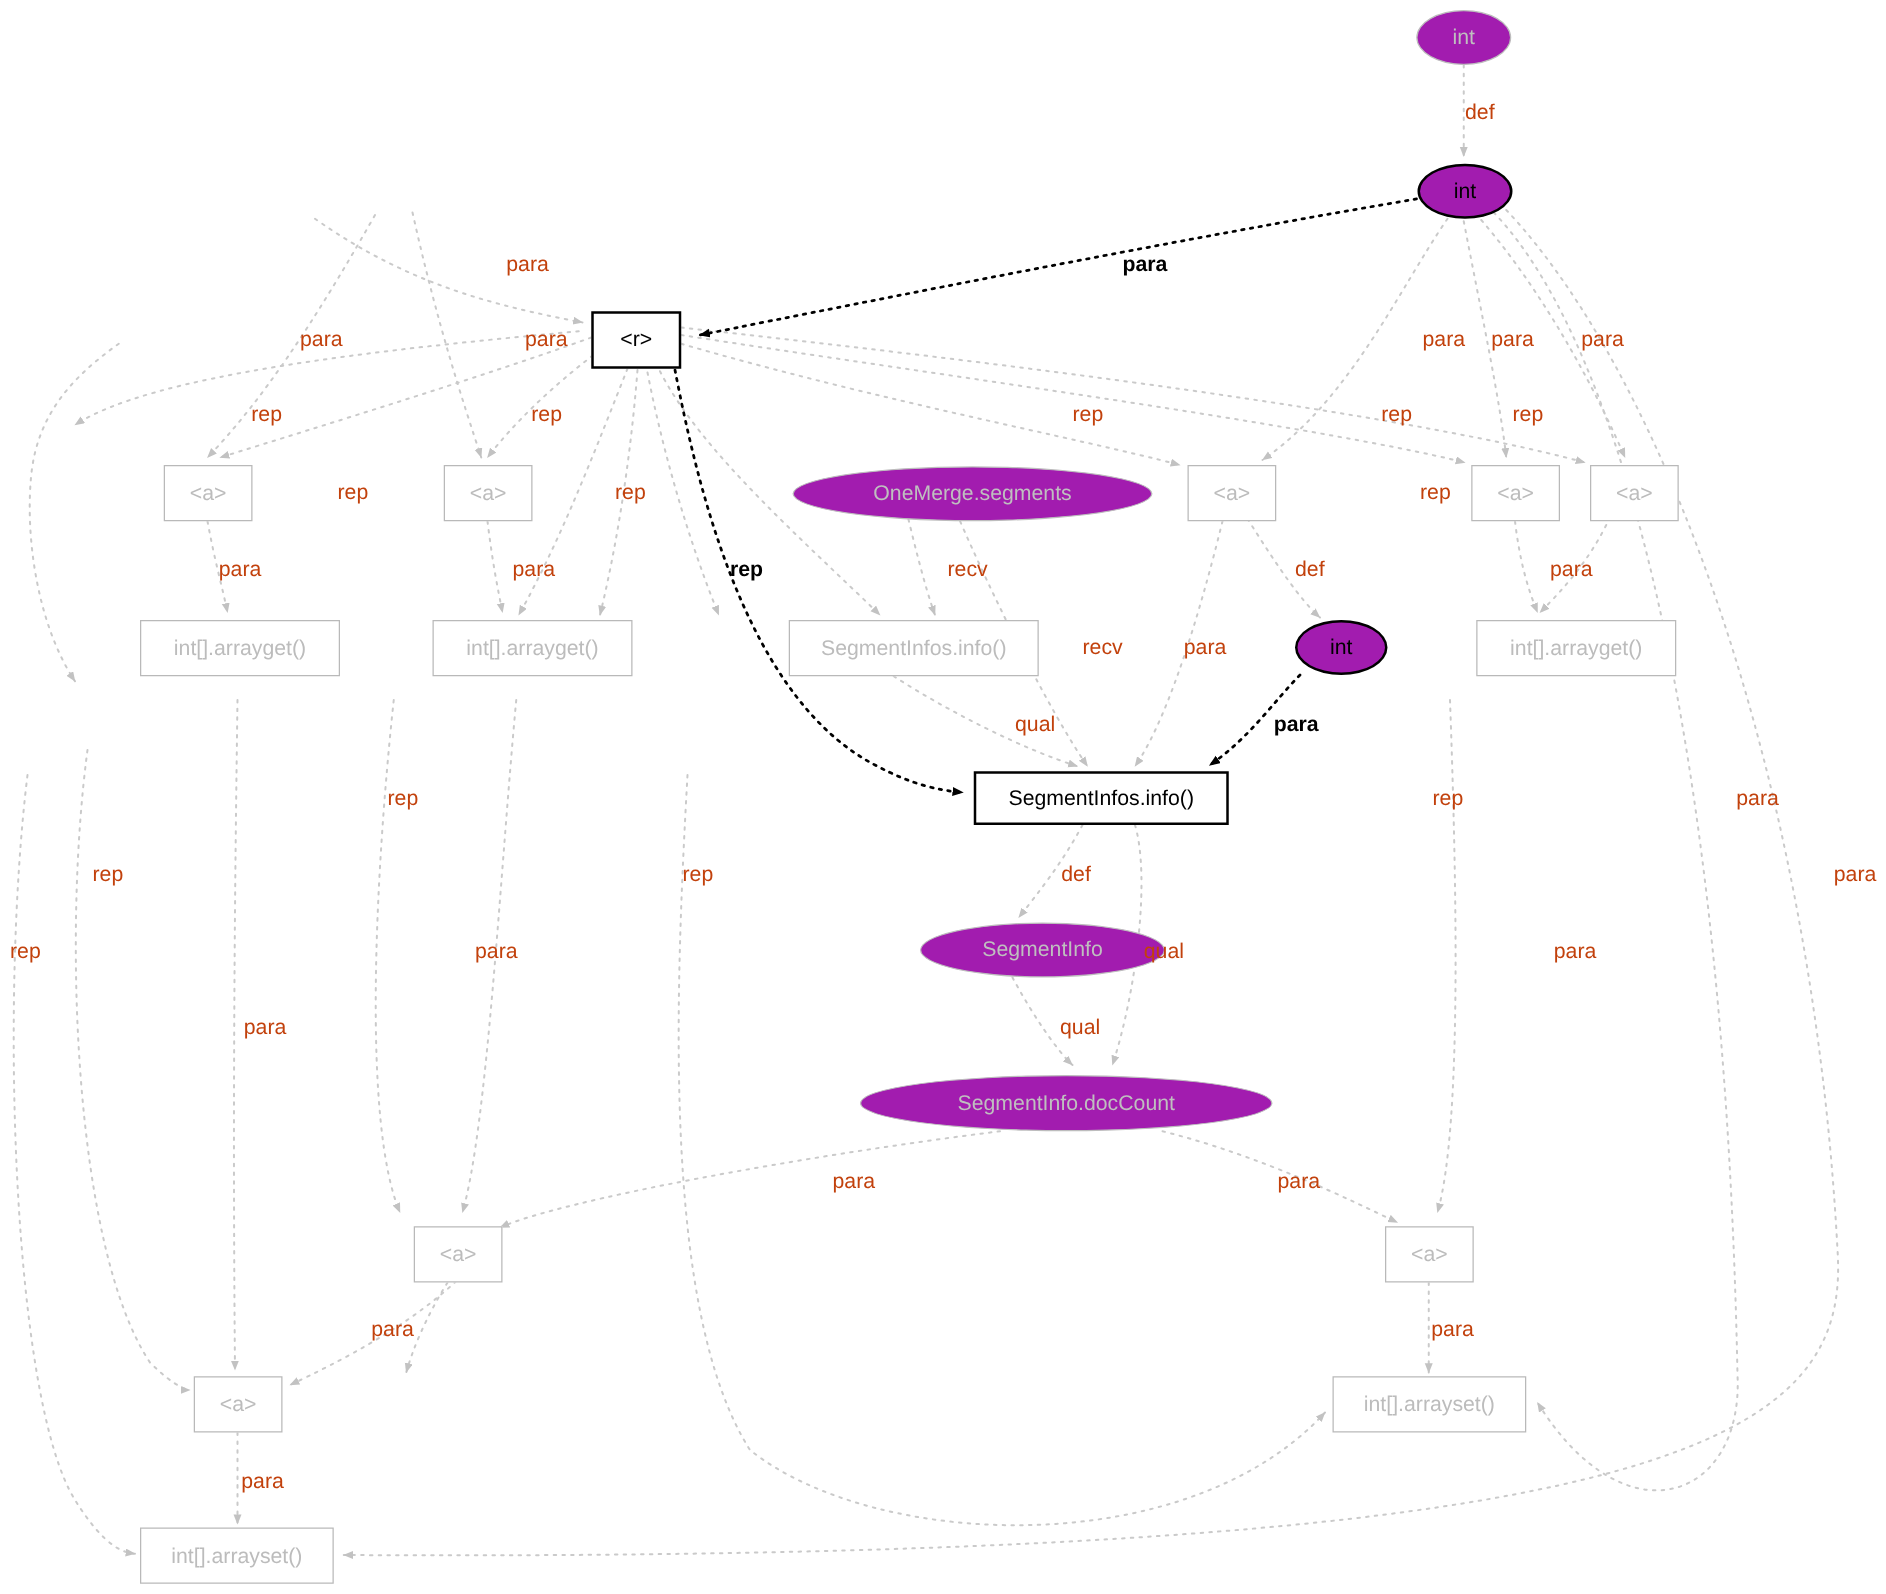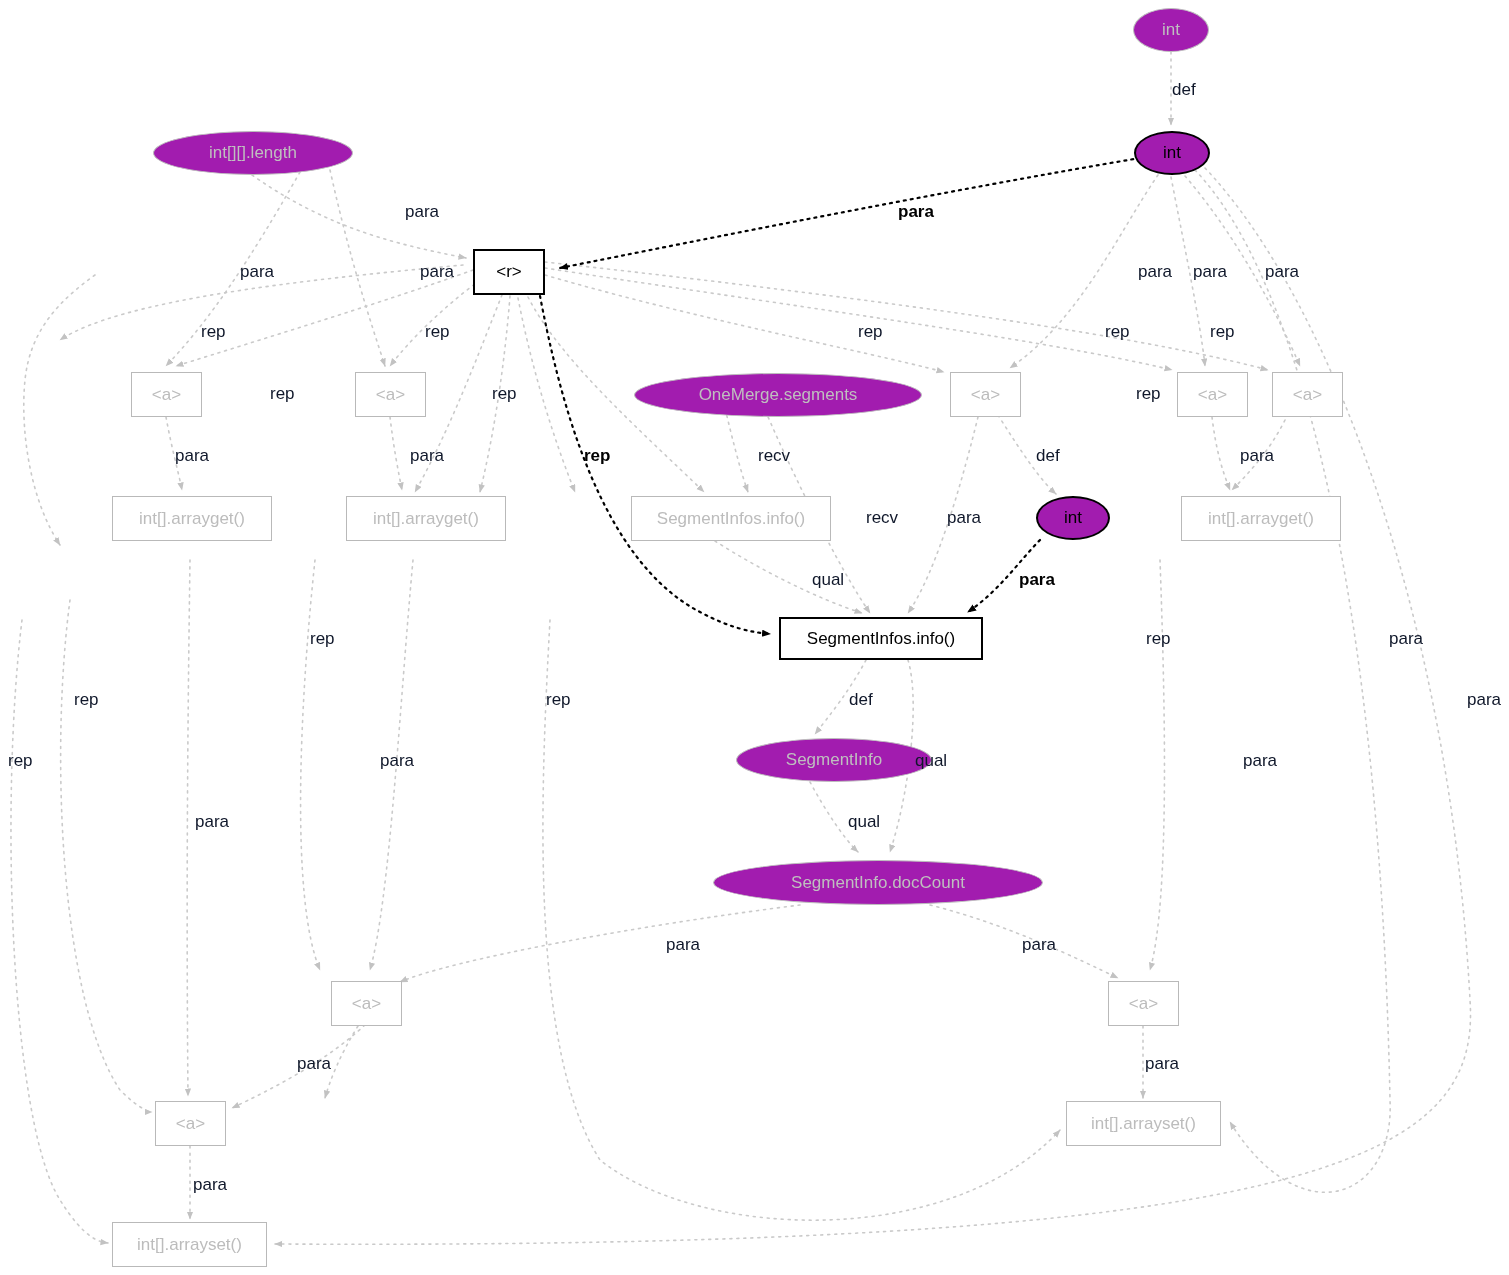--- a/index.html
+++ b/index.html
@@ -5,21 +5,21 @@
   html,body{margin:0;padding:0;background:#ffffff;}
   body{font-family:"Liberation Sans","DejaVu Sans",sans-serif;}
   #stage{position:relative;width:1509px;height:1275px;background:#fff;overflow:hidden;}
   svg#edges{position:absolute;left:0;top:0;width:1509px;height:1275px;}
   .node{position:absolute;box-sizing:border-box;display:flex;align-items:center;
         justify-content:center;text-align:center;white-space:nowrap;}
   .nbox{border:1px solid #b9b9b9;background:#fff;color:#bcbcbc;font-size:17px;}
   .nbox.bold{border:2px solid #000;color:#000;font-weight:normal;}
   .nell{border:1px solid #bdbdbd;background:#a21caf;color:#bfbfbf;font-size:17px;border-radius:50%;}
   .nell.bold{border:2px solid #000;color:#000;}
-  .elabel{position:absolute;font-size:17px;color:#0f172a;white-space:nowrap;}
+  .elabel{position:absolute;font-size:17px;color:#c2410c;white-space:nowrap;}
   .elabel.bold{color:#000;font-weight:bold;}
 </style>
 </head>
 <body>
 
 <div id="stage">
   <svg id="edges" viewBox="0 0 1509 1275">
     <defs>
       <marker id="ah" markerWidth="9" markerHeight="9" refX="7.5" refY="3.2" orient="auto" markerUnits="userSpaceOnUse">
         <path d="M0,0 L8,3.2 L0,6.4 z" fill="#c2c2c2"></path>
@@ -84,23 +84,20 @@
   </svg>
 
   <div class="node nell" style="left:1133px;top:8px;width:76px;height:44px;">
     <span>int</span>
   </div>
 
   <div class="node nell bold" style="left:1134px;top:131px;width:76px;height:44px;">
     <span>int</span>
   </div>
 
-  <div class="node nell" style="left:153px;top:131px;width:200px;height:44px;">
-    <span>int[][].length</span>
-  </div>
 
   <div class="node nbox bold" style="left:473px;top:249px;width:72px;height:46px;">
     <span>&lt;r&gt;</span>
   </div>
 
   <div class="node nbox" style="left:131px;top:372px;width:71px;height:45px;">
     <span>&lt;a&gt;</span>
   </div>
 
   <div class="node nbox" style="left:355px;top:372px;width:71px;height:45px;">
@@ -144,21 +141,21 @@
   </div>
 
   <div class="node nbox bold" style="left:779px;top:617px;width:204px;height:43px;">
     <span>SegmentInfos.info()</span>
   </div>
 
   <div class="node nell" style="left:736px;top:738px;width:196px;height:44px;">
     <span>SegmentInfo</span>
   </div>
 
-  <div class="node nell" style="left:713px;top:860px;width:330px;height:45px;align-items:center;">
+  <div class="node nell" style="left:688px;top:860px;width:330px;height:45px;align-items:center;">
     <span>SegmentInfo.docCount</span>
   </div>
 
   <div class="node nbox" style="left:331px;top:981px;width:71px;height:45px;">
     <span>&lt;a&gt;</span>
   </div>
 
   <div class="node nbox" style="left:1108px;top:981px;width:71px;height:45px;">
     <span>&lt;a&gt;</span>
   </div>

